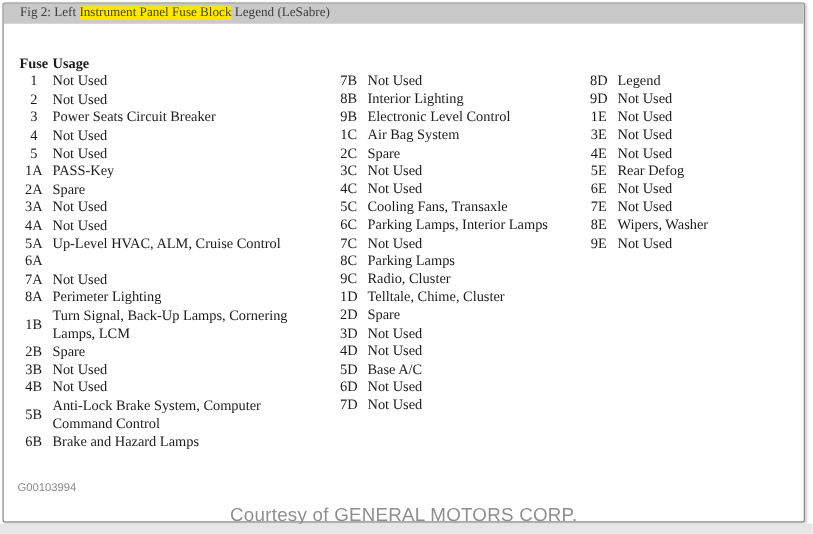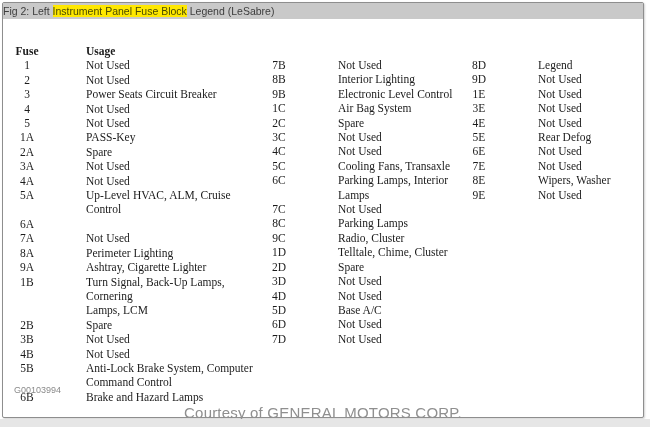--- a/index.html
+++ b/index.html
@@ -30,42 +30,42 @@
     background: #ffffff;
     box-shadow: 1px 1px 2px rgba(0,0,0,0.18);
   }
   .title-bar {
     position: absolute;
     left: 0;
     top: 0;
     width: 100%;
     height: 16px;
     background: var(--title-bar-bg, #c9c9c9);
-    font-family: Liberation Sans, sans-serif;
+    font-family: Liberation Serif, serif;
     font-size: 10.5px;
     line-height: 16px;
     color: #3d3d3d;
     white-space: nowrap;
-    padding-left: 0;
+    padding-left: 13px;
     box-sizing: border-box;
   }
   .title-highlight {
     background: var(--highlight, #ffe800);
     color: #4a4a00;
   }
   .col {
     position: absolute;
     font-size: 11.5px;
     line-height: 14.4px;
     color: #1b1b1b;
   }
   .col-1 { left: 9px;   top: 41px; width: 242px; }
   .col-2 { left: 261px; top: 55px; width: 205px; }
   .col-3 { left: 461px; top: 55px; width: 178px; }
-  .row { display: flex; align-items: flex-start; gap: 44px; }
+  .row { display: flex; align-items: center; }
   .fuse {
     flex: none;
     width: 30px;
     text-align: center;
   }
   .usage {
     margin-left: 0;
     white-space: pre-line;
     max-width: 192px;
   }
@@ -150,24 +150,20 @@
         </div>
         <div class="row">
           <span class="fuse">7A</span>
           <span class="usage">Not Used</span>
         </div>
         <div class="row">
           <span class="fuse">8A</span>
           <span class="usage">Perimeter Lighting</span>
         </div>
         <div class="row">
-          <span class="fuse">9A</span>
-          <span class="usage">Ashtray, Cigarette Lighter</span>
-        </div>
-        <div class="row">
           <span class="fuse">1B</span>
           <span class="usage">Turn Signal, Back-Up Lamps, Cornering
 Lamps, LCM</span>
         </div>
         <div class="row">
           <span class="fuse">2B</span>
           <span class="usage">Spare</span>
         </div>
         <div class="row">
           <span class="fuse">3B</span>

